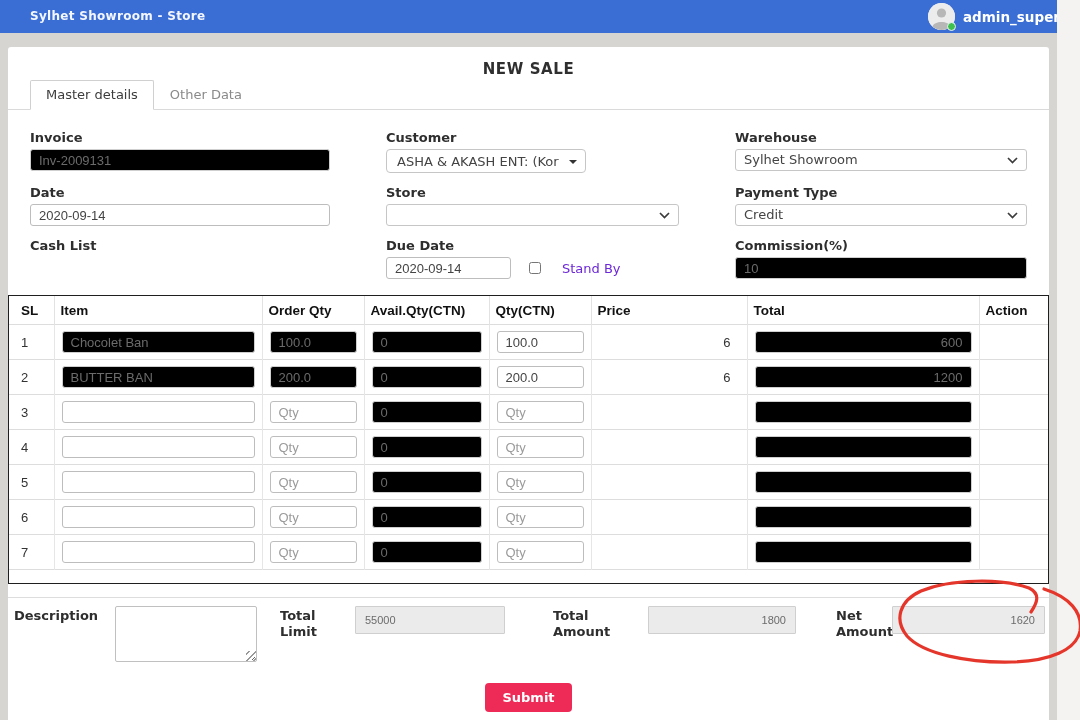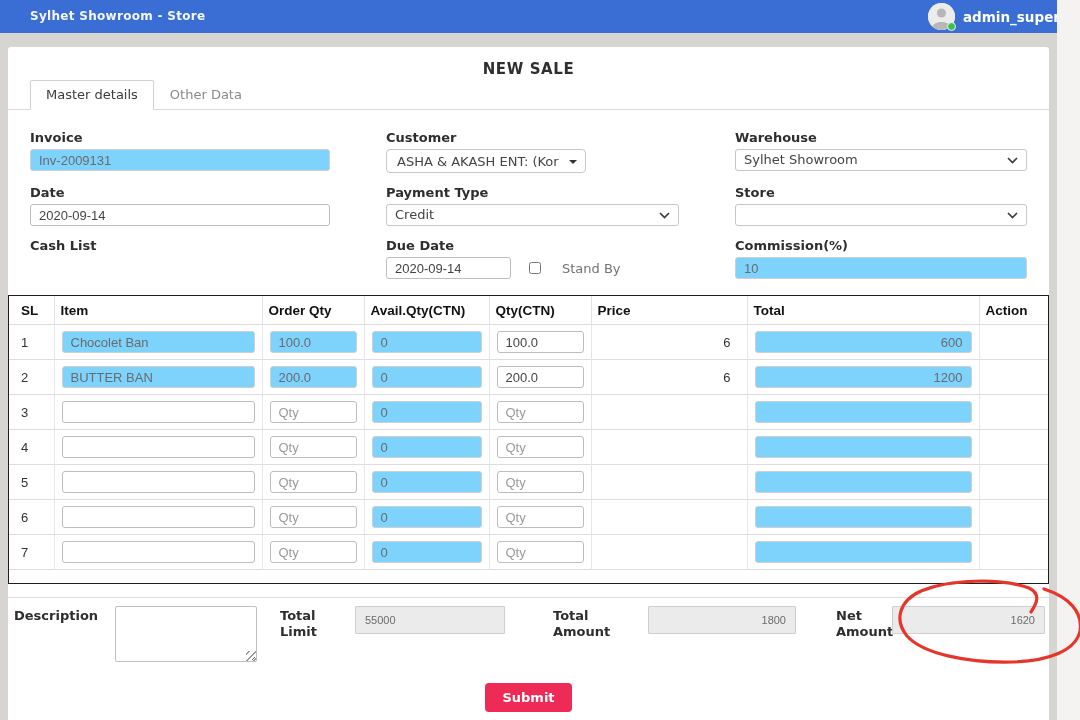--- a/index.html
+++ b/index.html
@@ -30,35 +30,35 @@
   .tab { padding:6px 15px; font-size:13px; color:#8a8a8a; cursor:pointer;
     border:1px solid transparent; margin-bottom:-1px; background:transparent; }
   .tab.active { background:#fff; color:#3c3c3c; border-color:#d0d0d0 #d0d0d0 #ffffff; border-radius:2px 2px 0 0; }
 
   
   .form-grid { display:grid; grid-template-columns:300px 293px 292px; column-gap:56px;
     row-gap:12px; padding:20px 25px 4px 22px; }
   .field label { display:block; font-size:13px; font-weight:bold; color:#2e2e2e; margin-bottom:4px; }
   .inp { height:22px; width:100%; border:1px solid #bdbdbd; border-radius:3px;
     padding:0 8px; font-size:13px; color:#444; font-family:"Liberation Sans", sans-serif; background:#fff; }
-  .inp.dis, .inp:disabled { background:#7dd3fc; color:#6b6b6b; border-color:#cfcfcf; }
+  .inp.dis, .inp:disabled { background:#000000; color:#6b6b6b; border-color:#cfcfcf; }
   .inp::placeholder { color:#9a9a9a; }
   .select { position:relative; height:22px; border:1px solid #c6c6c6; border-radius:3px;
     background:#fff; font-size:13px; color:#444; padding:2px 24px 0 8px; cursor:pointer;
     white-space:nowrap; overflow:hidden; }
   .select .chev { position:absolute; right:8px; top:7px; }
   .dropdown-btn { position:relative; display:inline-flex; align-items:center; height:24px;
     border:1px solid #c6c6c6; border-radius:4px; background:#fff; font-size:13px; color:#444;
     padding:0 22px 0 10px; max-width:200px; width:200px; cursor:pointer; white-space:nowrap; overflow:hidden; }
   .caret { position:absolute; right:8px; top:10px; width:0; height:0;
     border-left:4px solid transparent; border-right:4px solid transparent; border-top:4px solid #333; }
   .duedate-row { display:flex; align-items:center; }
   .duedate-row .inp { width:125px; flex:0 0 auto; }
   .standby-check { width:12px; height:12px; margin-left:18px; flex:0 0 auto; }
-  .standby-label { margin-left:21px; font-size:13px; color:#737373; }
+  .standby-label { margin-left:21px; font-size:13px; color:#6d28d9; }
 
   
   .items-wrap { margin-top:12px; border:1.5px solid #1f1f1f; background:#fff; }
   table { width:100%; border-collapse:collapse; table-layout:fixed; }
   th { font-family:"Liberation Sans", sans-serif; font-size:13.5px; font-weight:bold; color:#111;
     text-align:left; padding:7px 6px 6px 6px; border-left:1px solid #e2e2e2; }
   th:first-child { border-left:none; padding-left:12px; }
   td { border-top:1px solid #dddddd; border-left:1px solid #e6e6e6; padding:6px 7px;
     font-size:13px; color:#333; font-family:"Liberation Sans", sans-serif; }
   td:first-child { border-left:none; padding-left:12px; }
@@ -137,32 +137,32 @@
             <path d="M1 1 L5.5 5.5 L10 1" stroke="#3c3c3c" stroke-width="1.7" fill="none"></path>
             </svg>
         </div>
       </div>
 
       <div class="field">
         <label>Date</label>
         <input class="inp" value="2020-09-14" style="">
       </div>
       <div class="field">
+        <label>Store</label>
+        <div class="select">
+          <span></span>
+          <svg class="chev" width="11" height="7" viewBox="0 0 11 7">
+            <path d="M1 1 L5.5 5.5 L10 1" stroke="#3c3c3c" stroke-width="1.7" fill="none"></path>
+            </svg>
+        </div>
+      </div>
+      <div class="field">
         <label>Payment Type</label>
         <div class="select">
           <span>Credit</span>
-          <svg class="chev" width="11" height="7" viewBox="0 0 11 7">
-            <path d="M1 1 L5.5 5.5 L10 1" stroke="#3c3c3c" stroke-width="1.7" fill="none"></path>
-            </svg>
-        </div>
-      </div>
-      <div class="field">
-        <label>Store</label>
-        <div class="select">
-          <span></span>
           <svg class="chev" width="11" height="7" viewBox="0 0 11 7">
             <path d="M1 1 L5.5 5.5 L10 1" stroke="#3c3c3c" stroke-width="1.7" fill="none"></path>
             </svg>
         </div>
       </div>
 
       <div class="field">
         <label>Cash List</label>
       </div>
       <div class="field">

